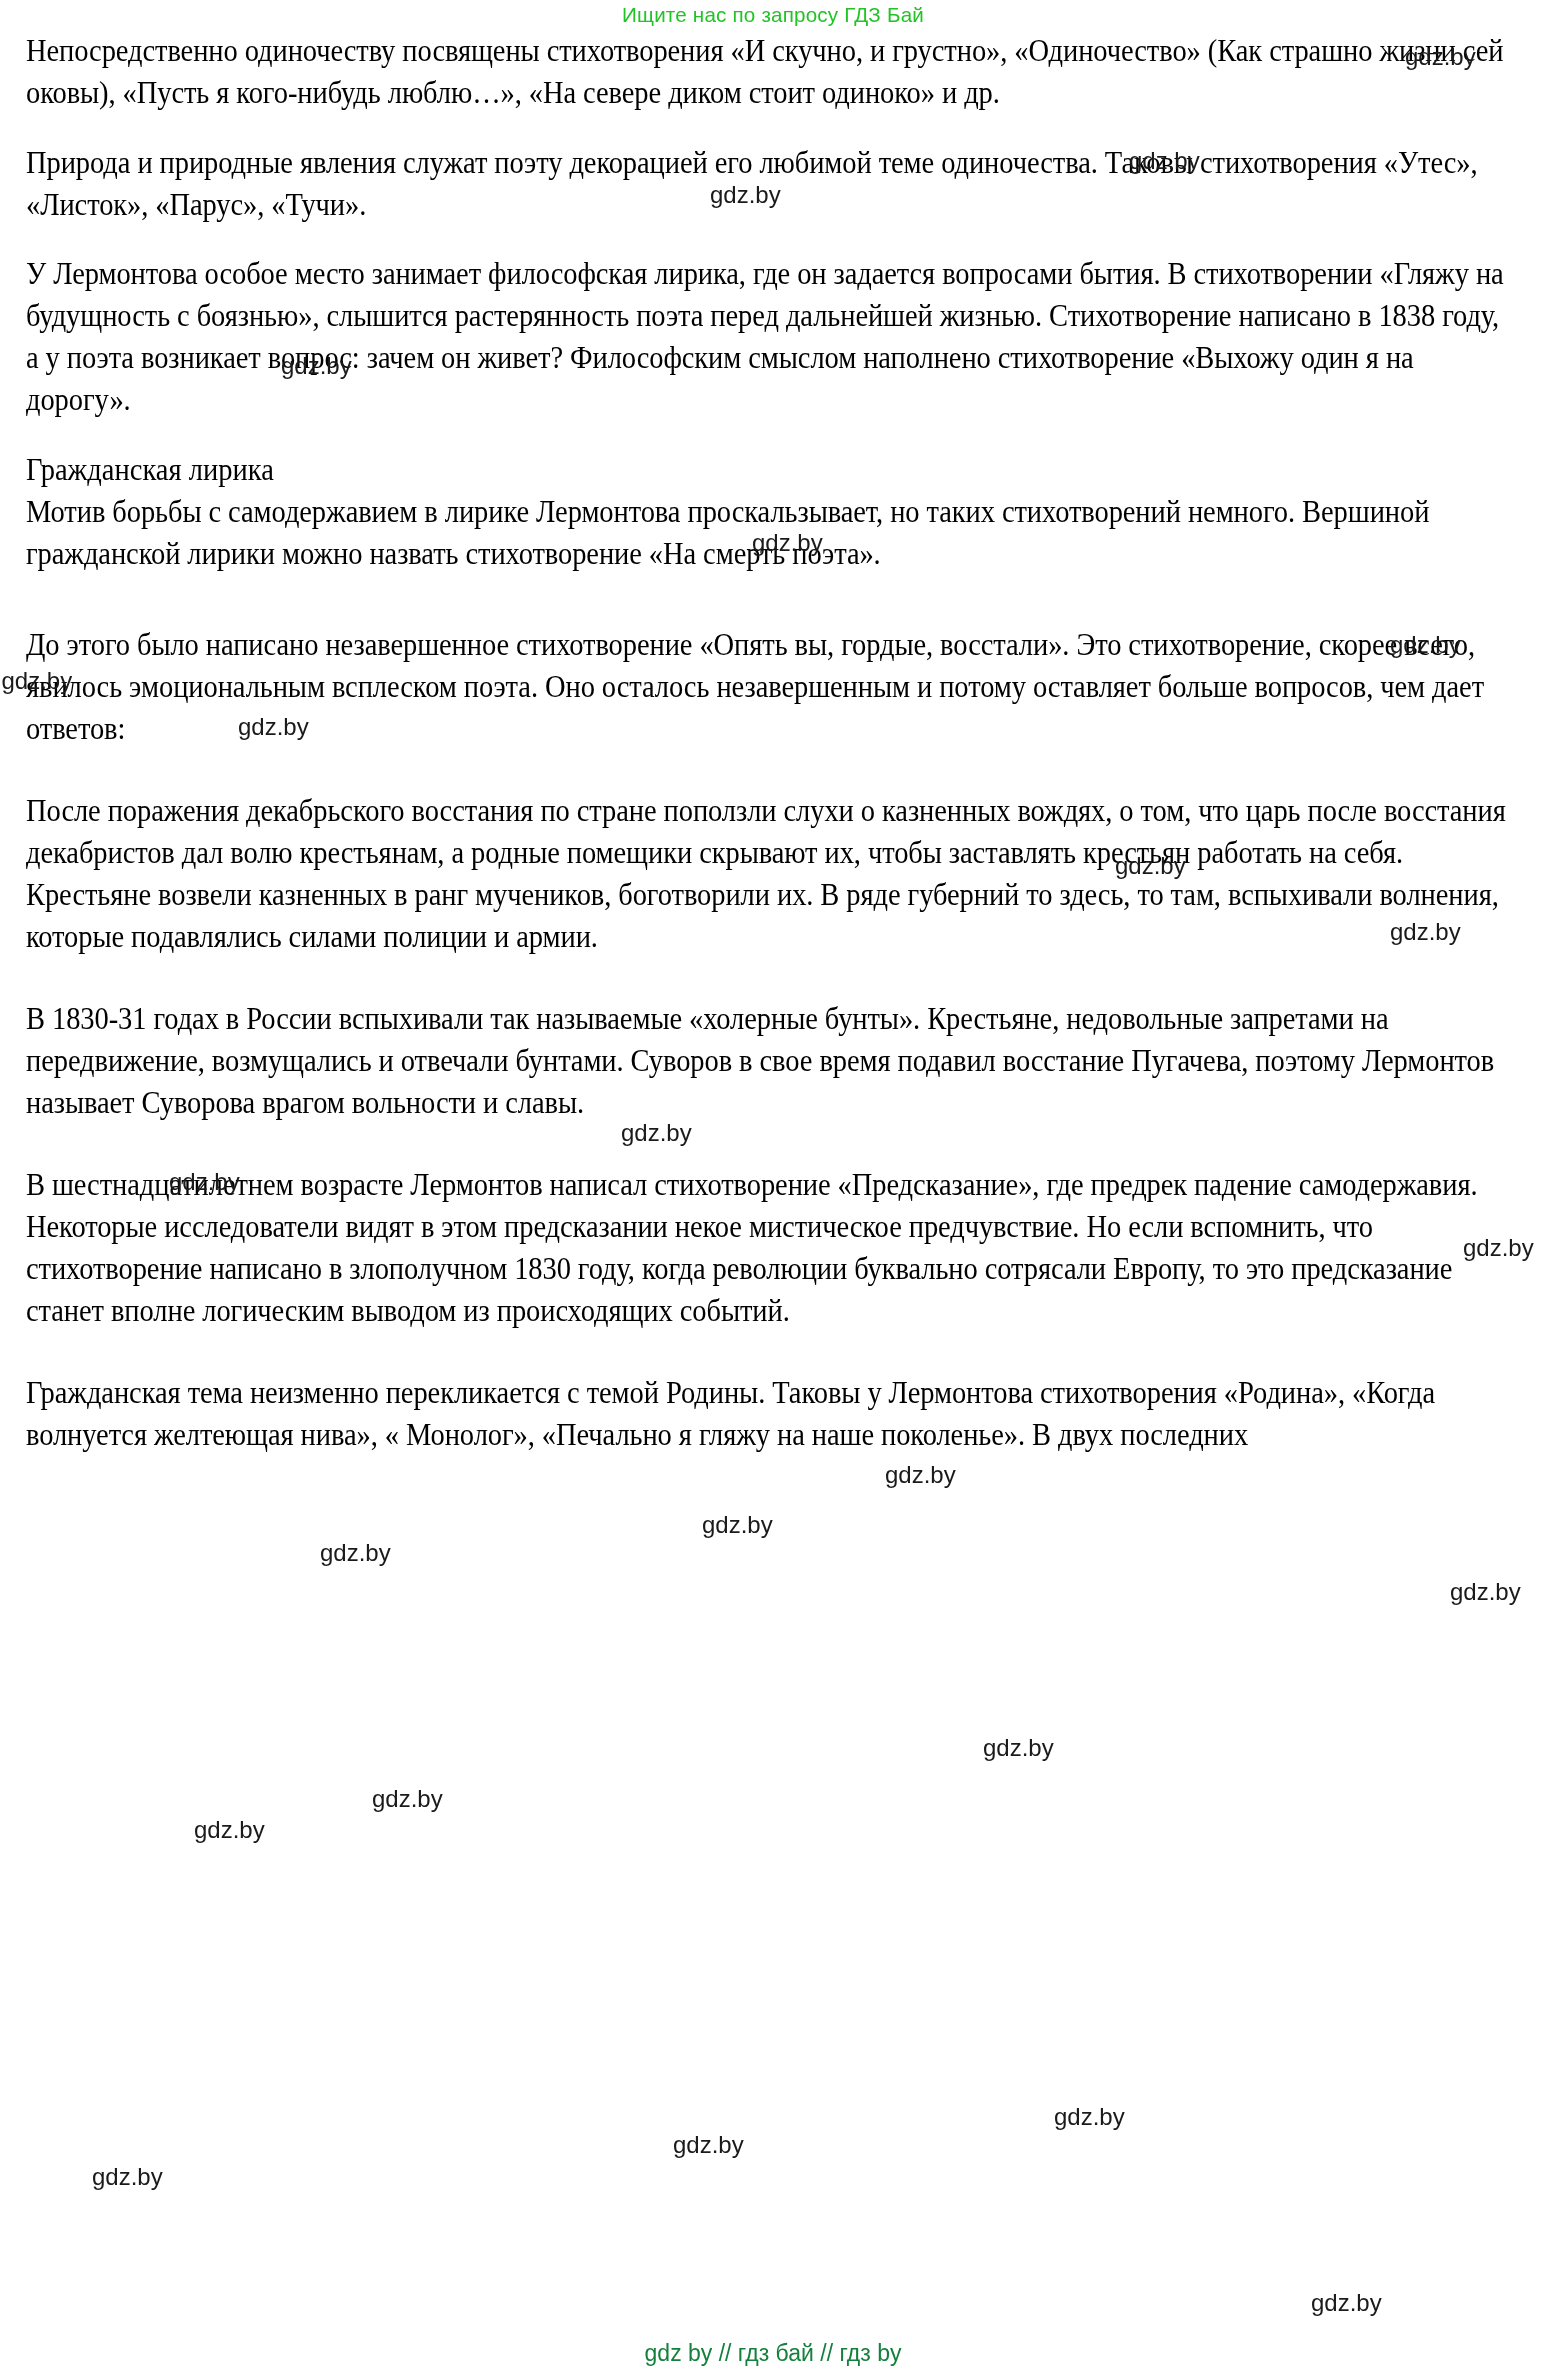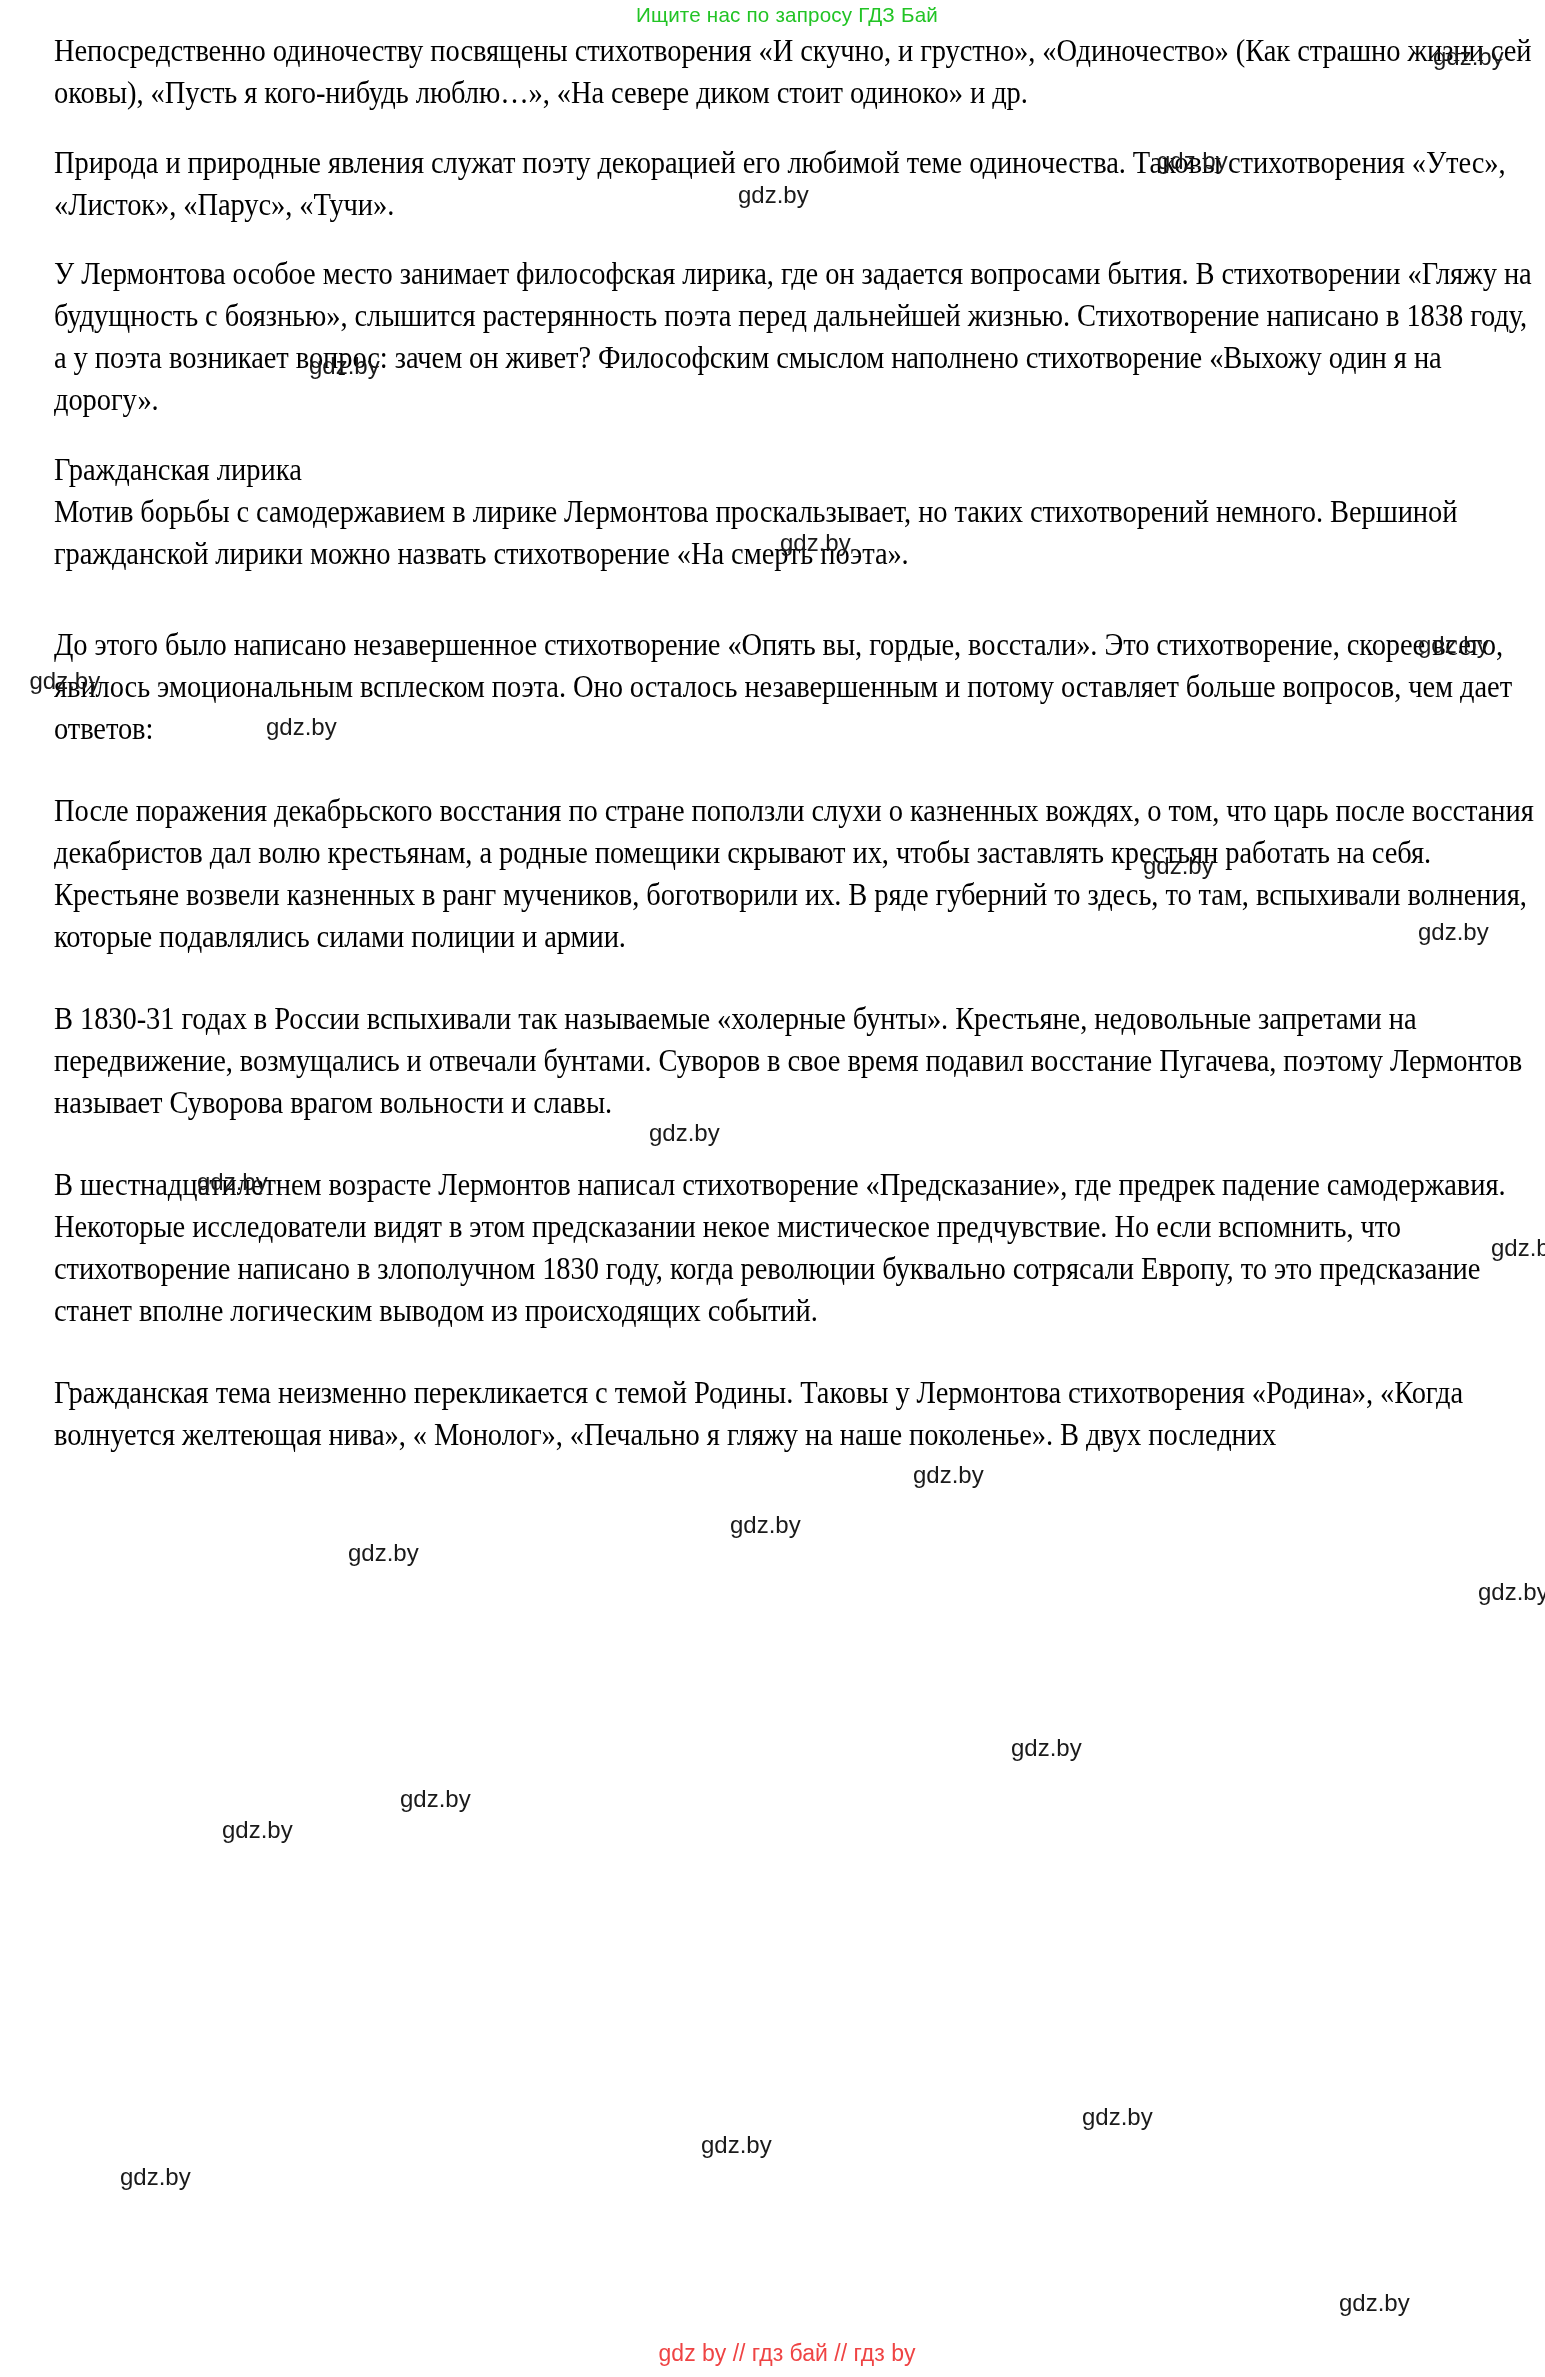--- a/index.html
+++ b/index.html
@@ -14,21 +14,20 @@
     position: relative;
     font-family: "Liberation Serif", "DejaVu Serif", serif;
     overflow: hidden;
   }
 
   
   .page {
     position: absolute;
     inset: 0;
     background: #ffffff;
-    margin-left: 28px;
   }
 
   
   .promo-header {
     position: absolute;
     top: 0px;
     left: 0;
     width: 100%;
     text-align: center;
     font-family: "Liberation Sans", "DejaVu Sans", sans-serif;
@@ -88,21 +87,21 @@
   
   .footer {
     position: absolute;
     left: 0;
     bottom: 9.2px;
     width: 100%;
     text-align: center;
     font-family: "Liberation Sans", "DejaVu Sans", sans-serif;
     font-size: 23px;
     line-height: 27.5px;
-    color: #ef4444;
+    color: #15803d;
     white-space: nowrap;
   }
 </style>
 </head>
 <body>
 
 <div class="page">
 
   <div class="promo-header">Ищите нас по запросу ГДЗ Бай</div>
 

